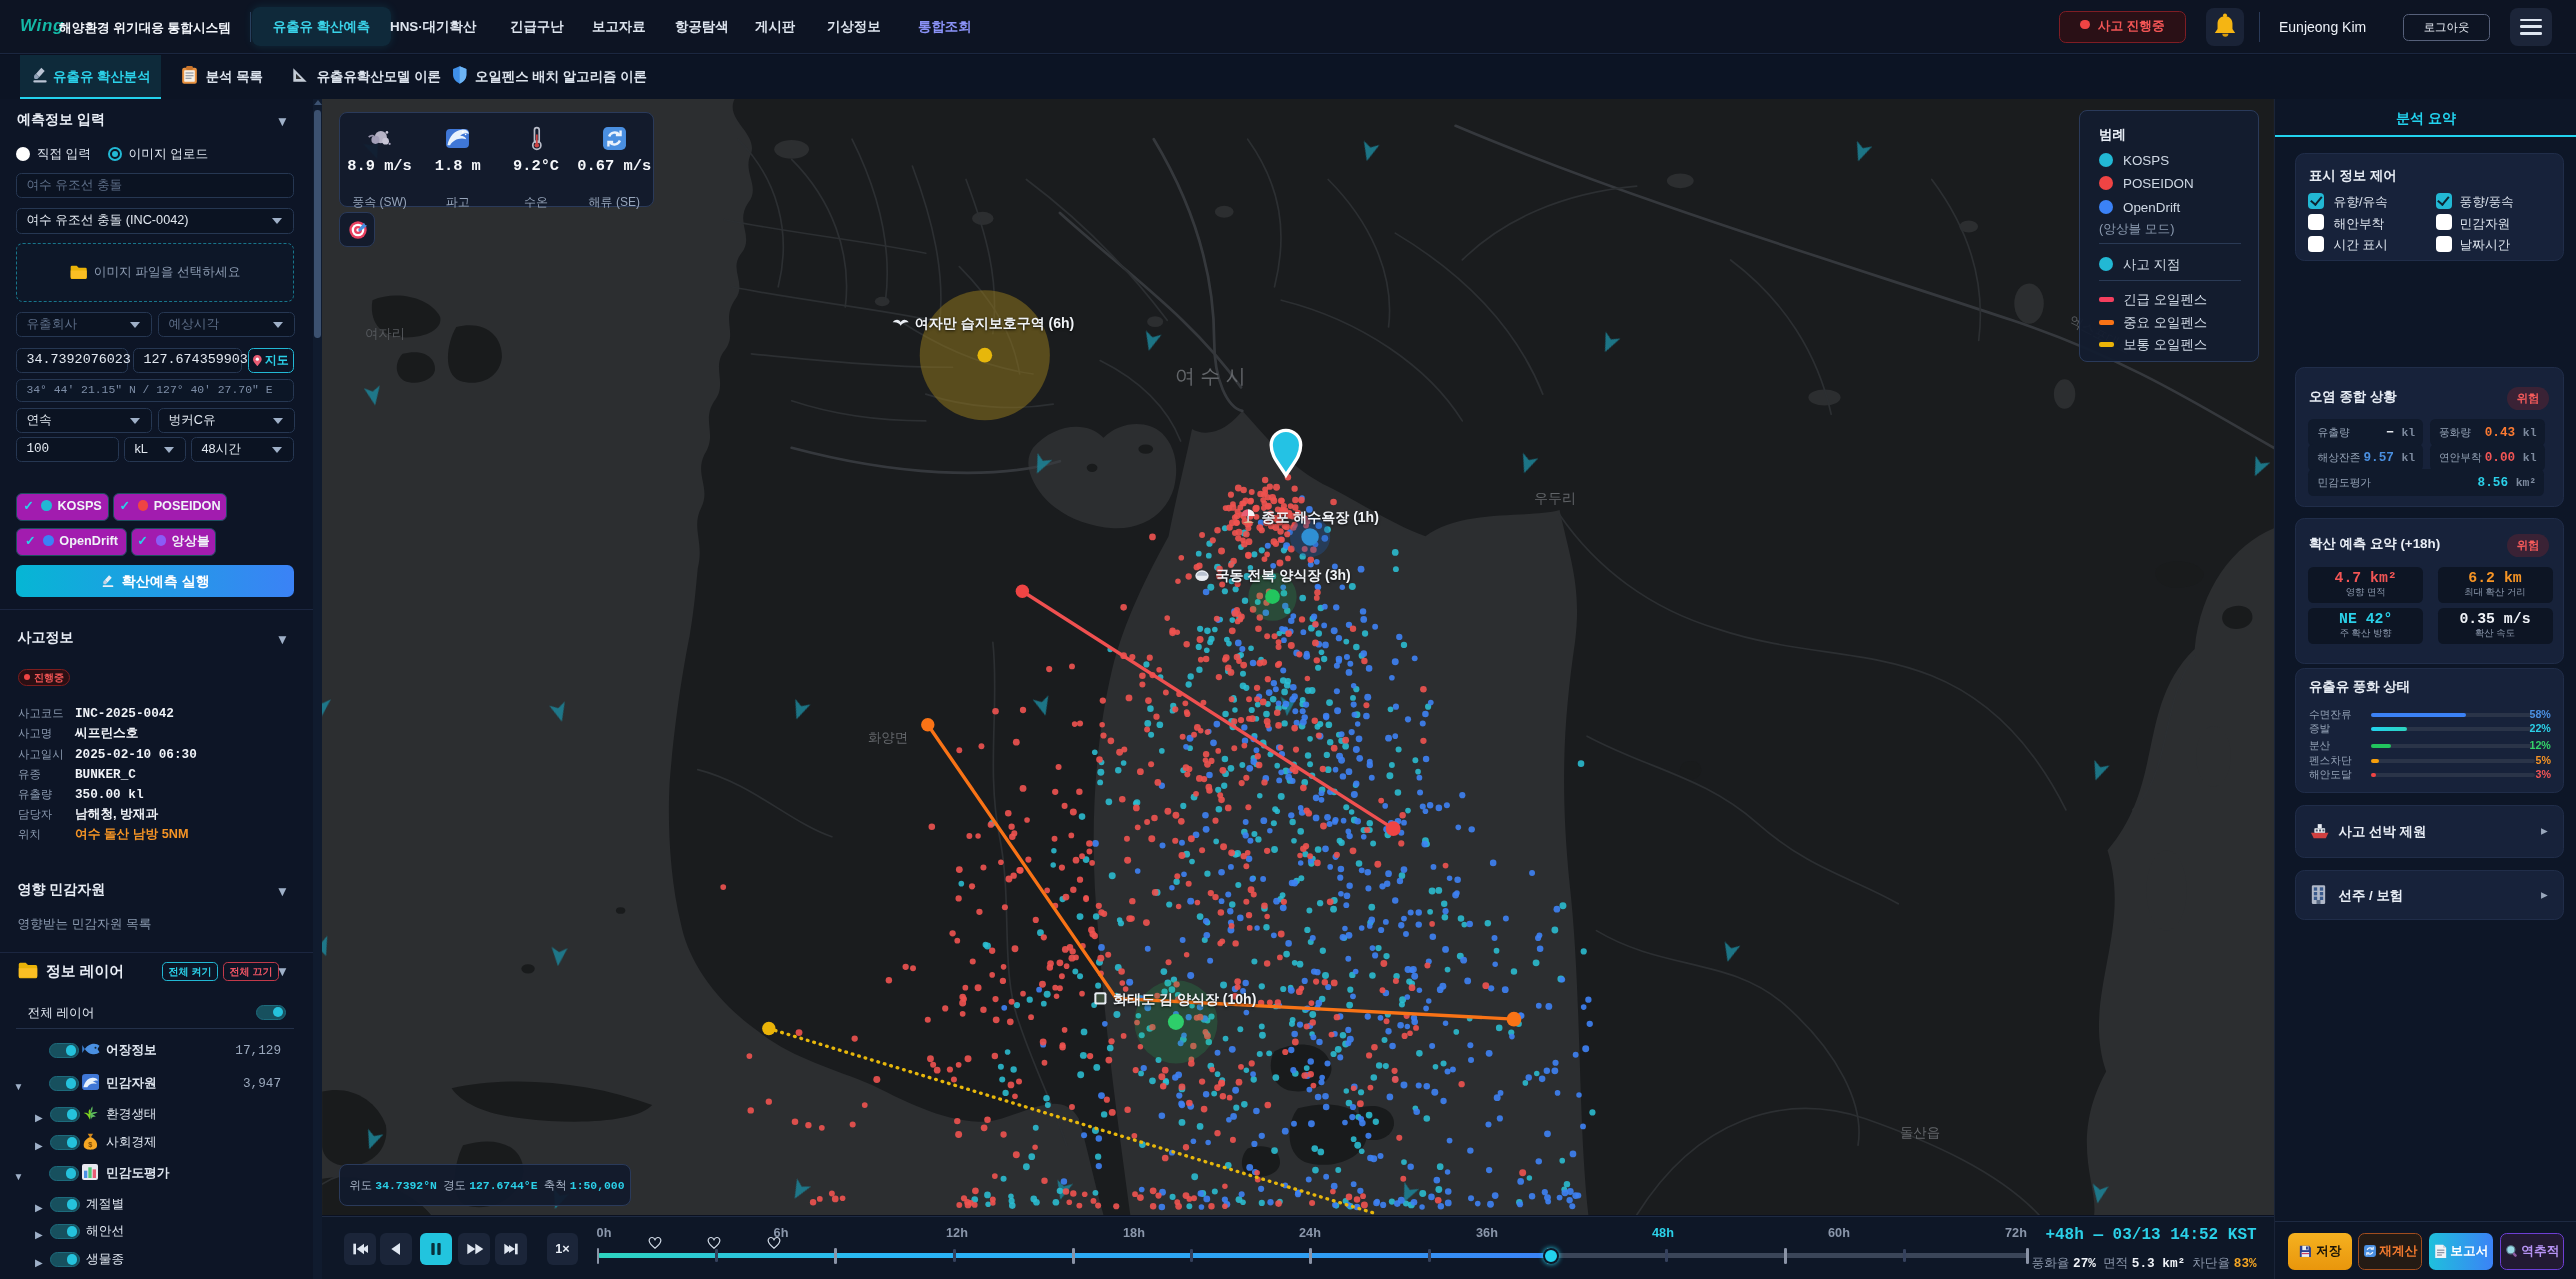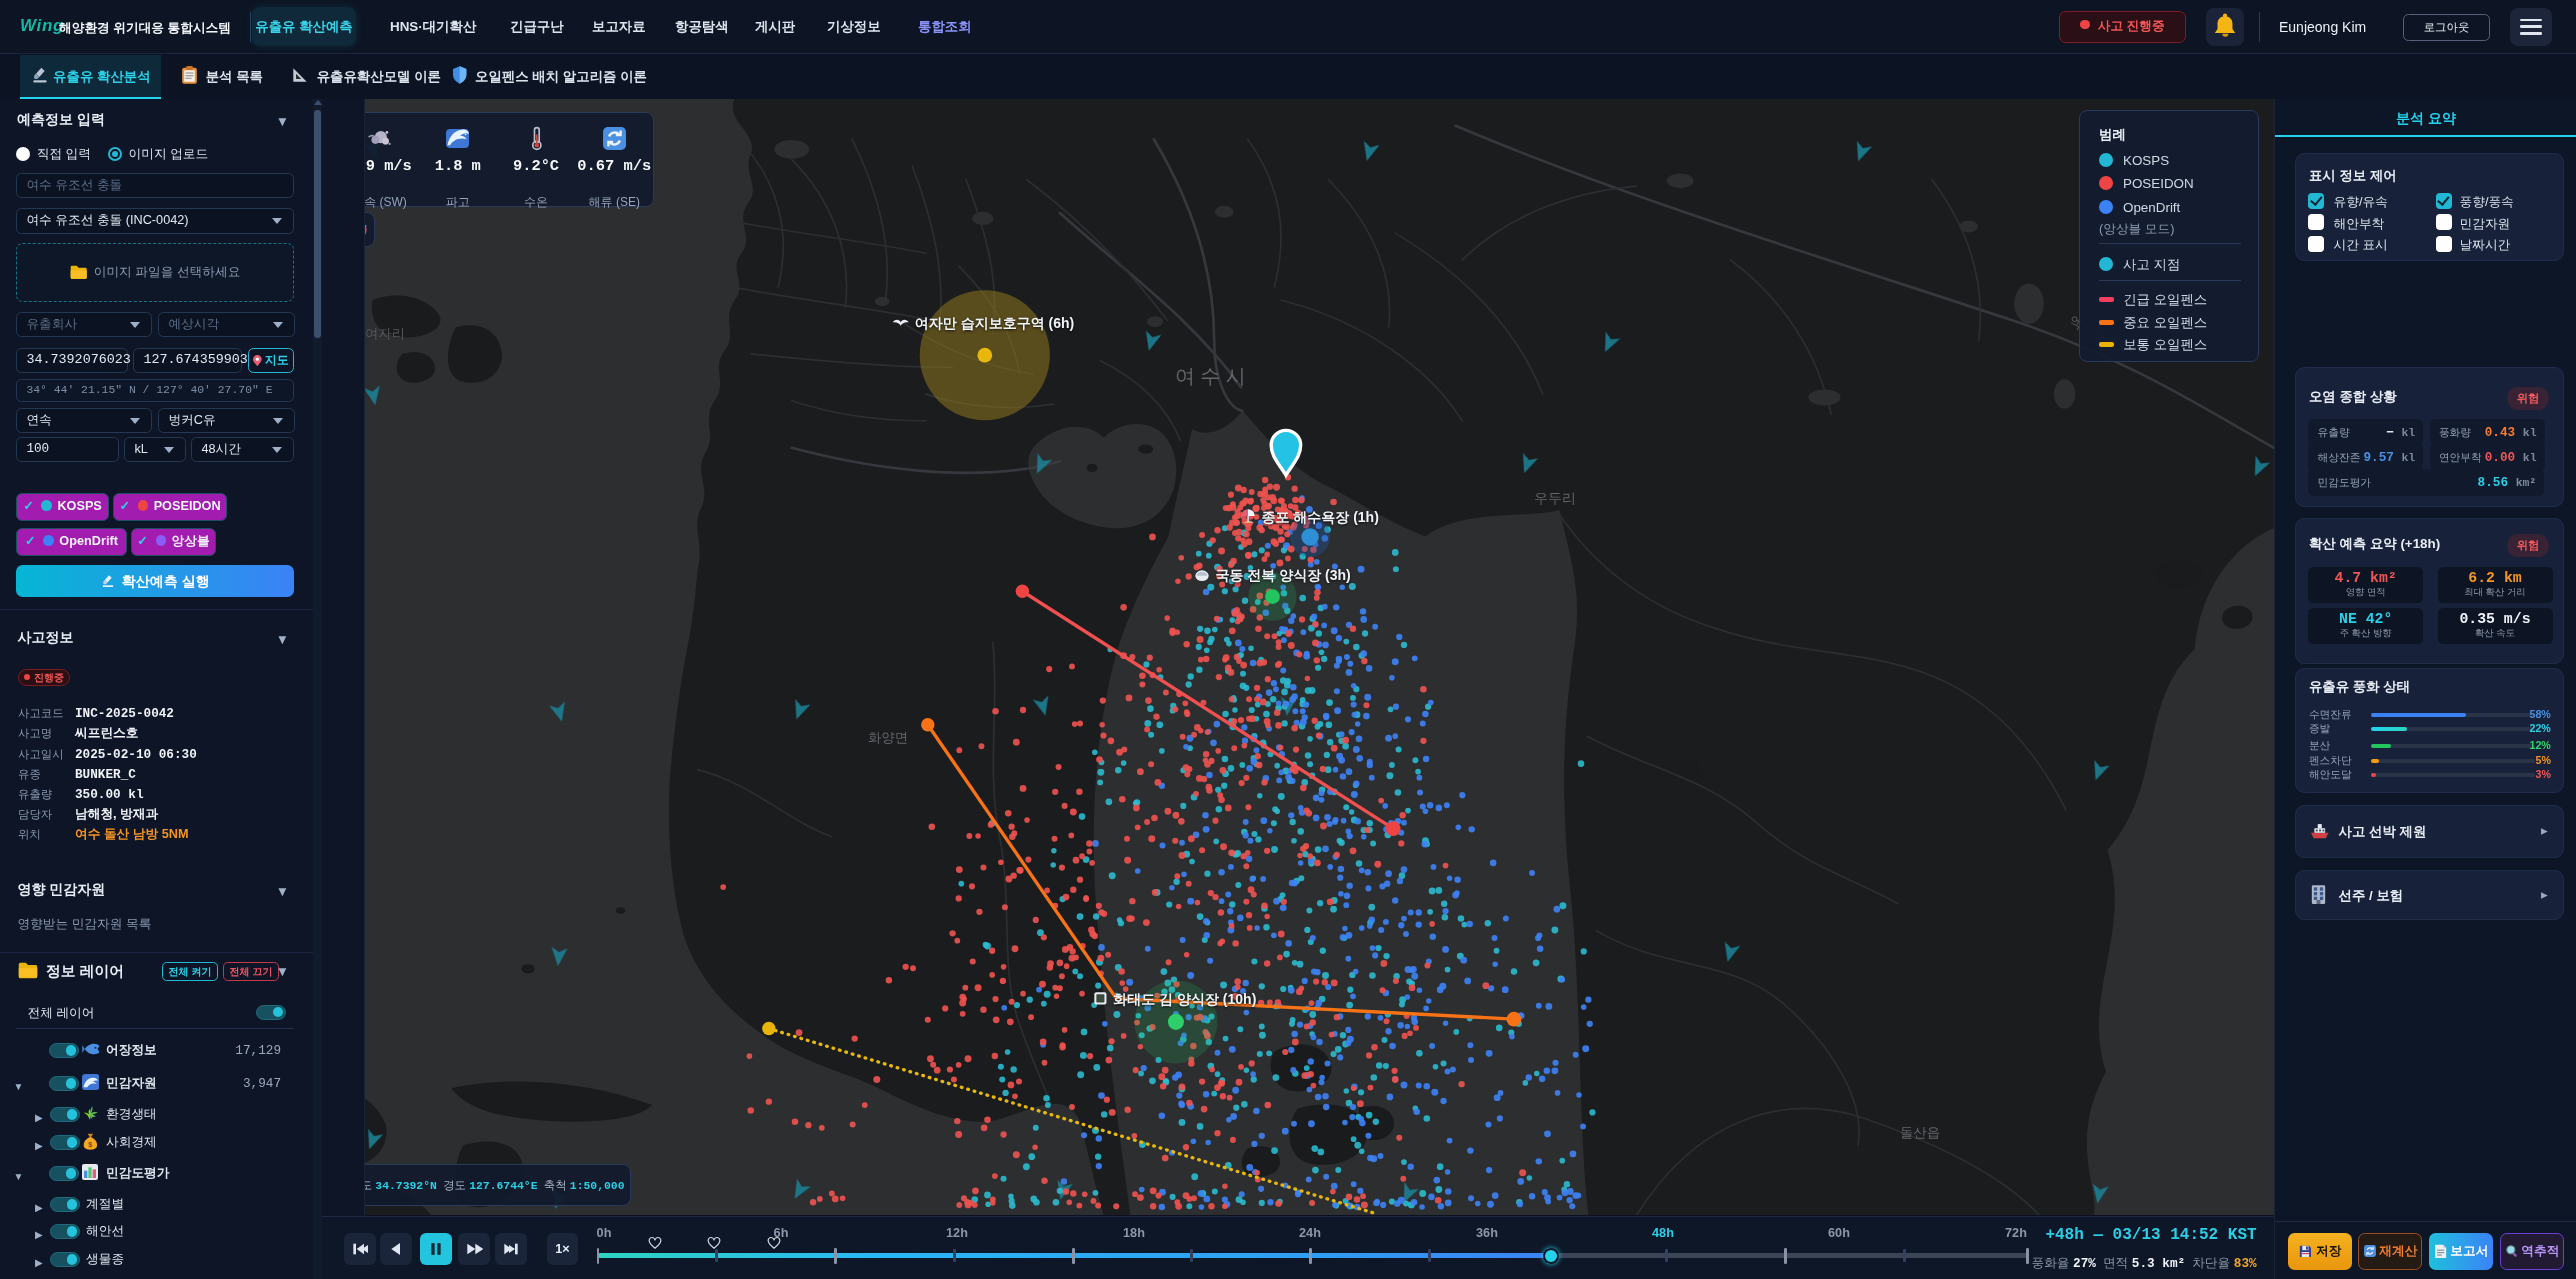--- a/index.html
+++ b/index.html
@@ -5,35 +5,35 @@
 *{margin:0;padding:0;box-sizing:border-box}
 html,body{width:2576px;height:1279px;overflow:hidden;background:#0b1120;font-family:"Liberation Sans",sans-serif;color:#e5eaf2}
 .mono{font-family:"Liberation Mono",monospace}
 body{position:relative}
 
 #nav{position:absolute;left:0;top:0;width:2576px;height:54px;background:#0d1423;border-bottom:1.3px solid #1b2740;z-index:50}
 #nav .logo{position:absolute;left:20px;top:16px;font-size:17px;font-weight:bold;color:#14b8a6;font-style:italic;letter-spacing:0.7px}
 #nav .brand{position:absolute;left:59px;top:19.5px;font-size:12.7px;font-weight:bold;color:#f2f5fa;font-style:normal}
 #nav .vdiv{position:absolute;left:250px;top:12px;width:1.3px;height:29.5px;background:#2a3a58}
 .navitem{position:absolute;top:0;height:54px;line-height:54px;font-size:13.4px;font-weight:bold;color:#dde4ee}
-#nav .pill{position:absolute;left:252px;top:7.4px;width:104px;height:39px;line-height:39px;text-align:center;background:rgba(22,120,140,0.22);border-radius:8px;color:#3ad2e8;font-size:13.4px;font-weight:bold;box-shadow:0 0 9.4px rgba(34,211,238,0.12)}
+#nav .pill{position:absolute;left:252px;top:7.4px;width:139px;height:39px;line-height:39px;text-align:center;background:rgba(22,120,140,0.22);border-radius:8px;color:#3ad2e8;font-size:13.4px;font-weight:bold;box-shadow:0 0 9.4px rgba(34,211,238,0.12)}
 .alertbtn{position:absolute;left:2059px;top:10.7px;width:127px;height:32px;border:1.3px solid #7f1d24;background:#2a1016;border-radius:6.7px;color:#f25555;font-size:12.7px;font-weight:bold;line-height:29.5px;text-align:center}
 .alertbtn .dot{display:inline-block;width:9.4px;height:9.4px;border-radius:50%;background:#ef4444;margin-right:8px;vertical-align:0.7px}
 .bellbox{position:absolute;left:2206px;top:8px;width:38px;height:38px;background:#1a2337;border-radius:8px}
 .userdiv{position:absolute;left:2259px;top:12px;width:1.3px;height:29.5px;background:#2a3a58}
 .uname{position:absolute;left:2279px;top:0;height:54px;line-height:54px;font-size:14px;color:#eef2f8}
 .logout{position:absolute;left:2403px;top:14px;width:87px;height:27px;border:1.3px solid #56607a;border-radius:5.4px;color:#e8edf5;font-size:11.4px;line-height:24px;text-align:center}
 .burger{position:absolute;left:2510px;top:8px;width:42px;height:38px;background:#1c2539;border-radius:8px}
 .burger i{position:absolute;left:10px;width:21.5px;height:2.7px;background:#dfe6f0;border-radius:1.3px}
 
 #tabbar{position:absolute;left:0;top:55px;width:2576px;height:44px;background:#0c1424;z-index:49}
 .tab{position:absolute;top:0;height:44px;line-height:44px;font-size:13.4px;font-weight:bold;color:#dbe2ec}
 .tab.active{background:#0e2a3a;color:#2bd0e8;border-bottom:2.7px solid #22d3ee}
 
-#side{position:absolute;left:0;top:99px;width:365px;height:1180px;background:#0d1526;z-index:40;border-right:0.7px solid #1a2438}
+#side{position:absolute;left:0;top:99px;width:322px;height:1180px;background:#0d1526;z-index:40;border-right:0.7px solid #1a2438}
 #side .sect{position:absolute;left:0;width:313px;border-bottom:0.7px solid #1b2640}
 .stitle{font-size:14px;font-weight:bold;color:#e8edf5}
 .caret{position:absolute;right:24px;color:#9fb0c8;font-size:13.4px}
 .sg{color:#8b9ab0}
 .inp{position:absolute;background:#0b1322;border:1.3px solid #263752;border-radius:5.4px;color:#e2e8f0;font-size:12.7px;line-height:21.5px;padding:0 9.4px}
 .ph{color:#5d6e88}
 .dd:after{content:"";position:absolute;right:10.7px;top:9.4px;border-left:5.4px solid transparent;border-right:5.4px solid transparent;border-top:6.7px solid #9fb0c8}
 .scroll{position:absolute;left:313px;top:0;width:9.4px;height:1180px;background:#101b2e}
 .scroll .thumb{position:absolute;left:1.3px;top:10.7px;width:6.7px;height:228px;background:#3c5170;border-radius:3.4px}
 </style>

